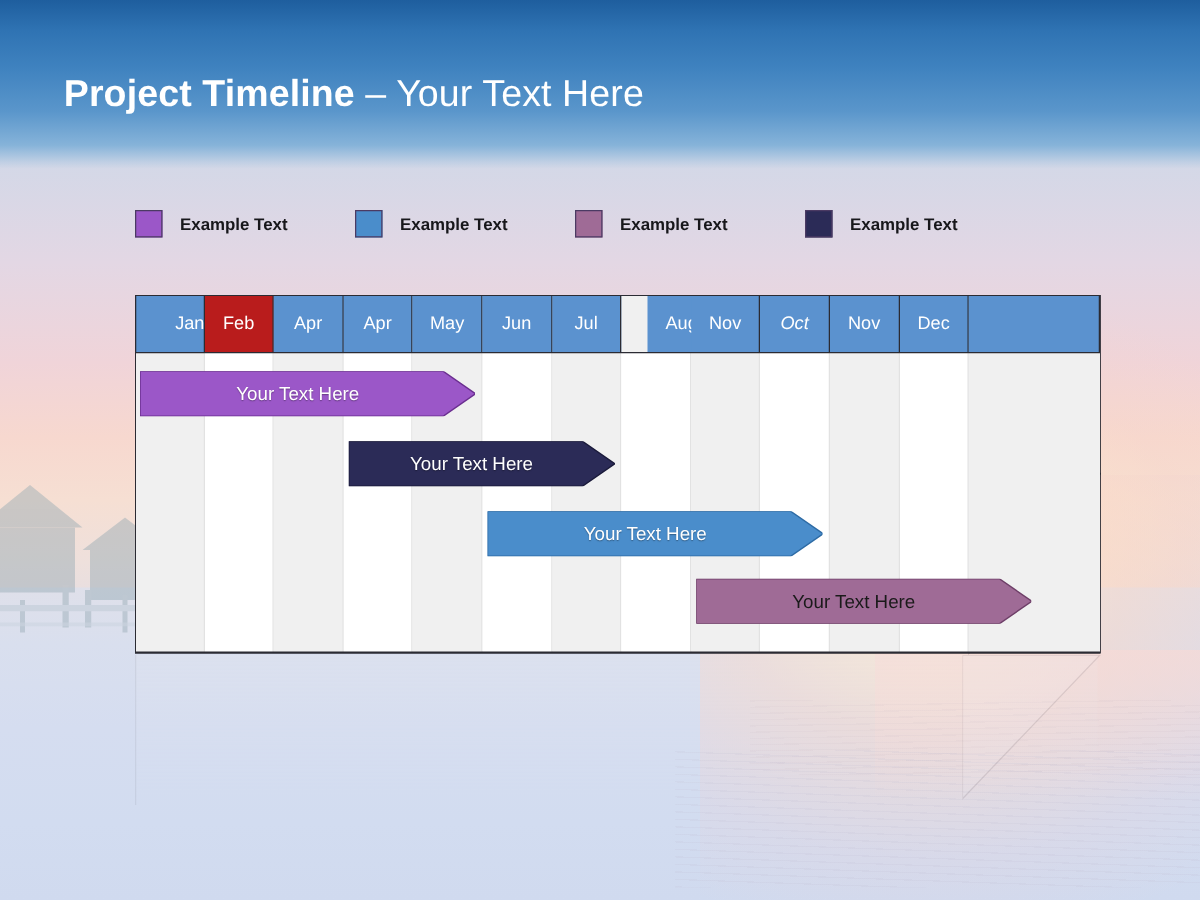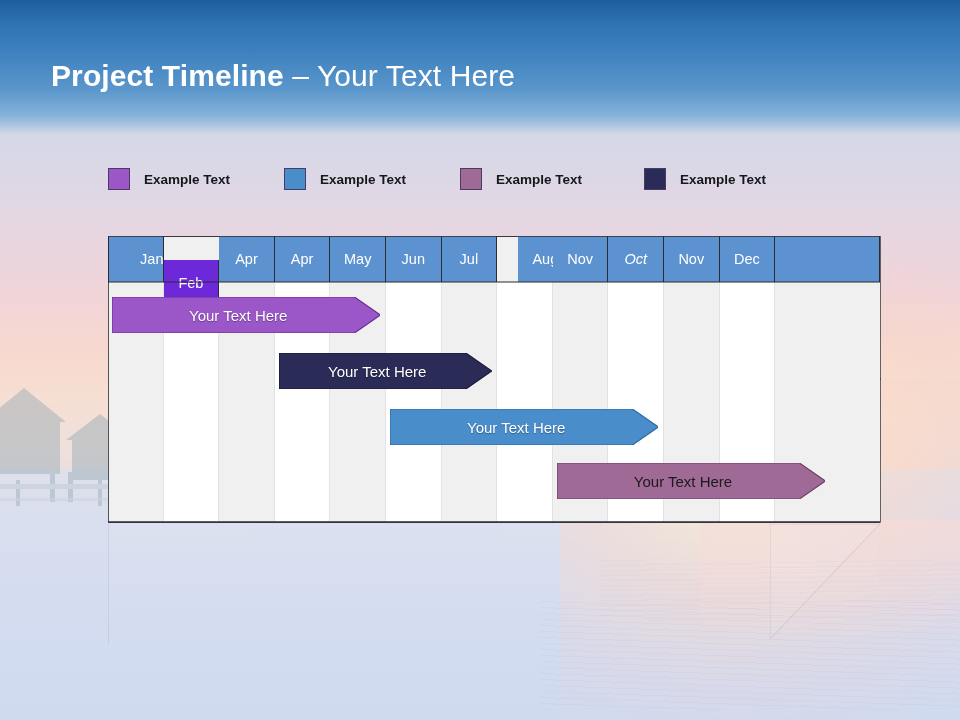--- a/index.html
+++ b/index.html
@@ -219,21 +219,21 @@
     <div class="col-stripe" style="left: 222.4px; width: 55.6px; background: rgb(240, 240, 240); border-right: 1px solid rgb(226, 226, 226);"></div>
     <div class="col-stripe" style="left: 278px; width: 55.6px; background: rgb(255, 255, 255); border-right: 1px solid rgb(226, 226, 226);"></div>
     <div class="col-stripe" style="left: 333.6px; width: 55.6px; background: rgb(240, 240, 240); border-right: 1px solid rgb(226, 226, 226);"></div>
     <div class="col-stripe" style="left: 389.2px; width: 55.6px; background: rgb(255, 255, 255); border-right: 1px solid rgb(226, 226, 226);"></div>
     <div class="col-stripe" style="left: 444.8px; width: 55.6px; background: rgb(240, 240, 240); border-right: 1px solid rgb(226, 226, 226);"></div>
     <div class="col-stripe" style="left: 500.4px; width: 55.6px; background: rgb(255, 255, 255); border-right: 1px solid rgb(226, 226, 226);"></div>
     <div class="col-stripe" style="left: 556px; width: 55.6px; background: rgb(240, 240, 240); border-right: 1px solid rgb(226, 226, 226);"></div>
     <div class="col-stripe" style="left: 611.6px; width: 55.6px; background: rgb(255, 255, 255); border-right: 1px solid rgb(226, 226, 226);"></div>
     <div class="col-stripe" style="left: 667.2px; width: 104.8px; background: rgb(240, 240, 240);"></div>
     <div class="month-cell first" style="left: 0px; width: 55.6px; background: rgb(91, 146, 207); color: rgb(255, 255, 255); padding-left: 32px;">Jan</div>
-    <div class="month-cell" style="left: 55.6px; width: 55.6px; background: #6d28d9; color: rgb(255, 255, 255); margin-top: 24px;">Feb</div>
+    <div class="month-cell" style="left: 55.6px; width: 55.6px; background: #b91c1c; color: rgb(255, 255, 255);">Feb</div>
     <div class="month-cell" style="left: 111.2px; width: 55.6px; background: rgb(91, 146, 207); color: rgb(255, 255, 255);">Apr</div>
     <div class="month-cell" style="left: 166.8px; width: 55.6px; background: rgb(91, 146, 207); color: rgb(255, 255, 255);">Apr</div>
     <div class="month-cell" style="left: 222.4px; width: 55.6px; background: rgb(91, 146, 207); color: rgb(255, 255, 255);">May</div>
     <div class="month-cell" style="left: 278px; width: 55.6px; background: rgb(91, 146, 207); color: rgb(255, 255, 255);">Jun</div>
     <div class="month-cell" style="left: 333.6px; width: 55.6px; background: rgb(91, 146, 207); color: rgb(255, 255, 255); text-align: right;">Jul</div>
     <div class="month-cell" style="left: 410px; width: 55.6px; background: rgb(91, 146, 207); color: rgb(255, 255, 255);">Aug</div>
     <div class="month-cell" style="left: 444.8px; width: 55.6px; background: rgb(91, 146, 207); color: rgb(255, 255, 255);">Nov</div>
     <div class="month-cell" style="left: 500.4px; width: 55.6px; background: rgb(91, 146, 207); color: rgb(255, 255, 255); font-style: italic;">Oct</div>
     <div class="month-cell" style="left: 556px; width: 55.6px; background: rgb(91, 146, 207); color: rgb(255, 255, 255);">Nov</div>
     <div class="month-cell" style="left: 611.6px; width: 55.6px; background: rgb(91, 146, 207); color: rgb(255, 255, 255);">Dec</div>

